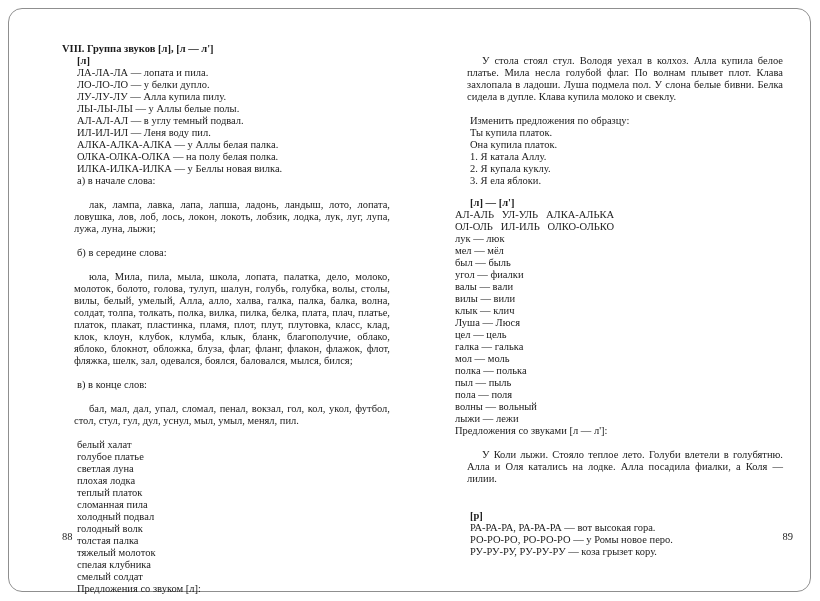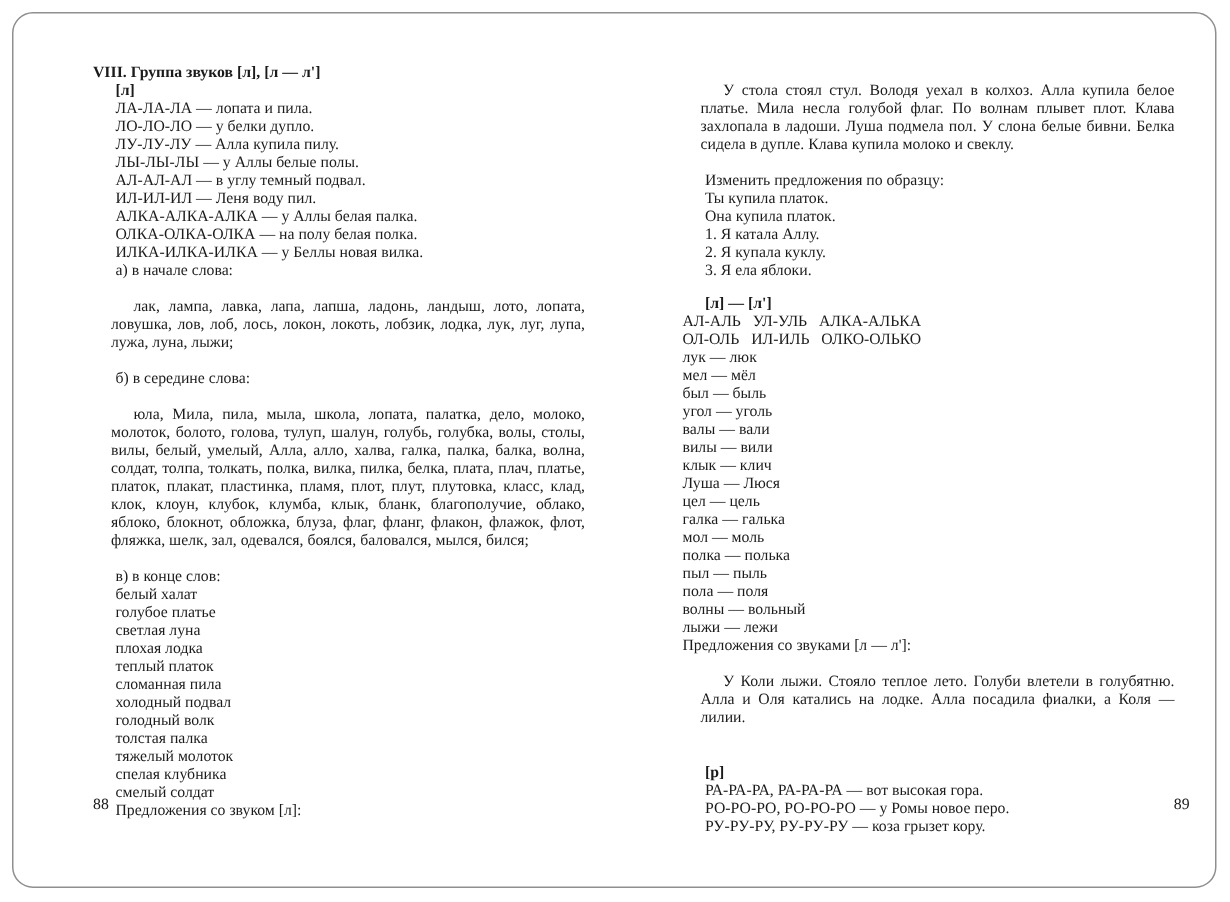--- a/index.html
+++ b/index.html
@@ -64,20 +64,21 @@
       <div class="line ind">ИЛ-ИЛ-ИЛ — Леня воду пил.</div>
       <div class="line ind">АЛКА-АЛКА-АЛКА — у Аллы белая палка.</div>
       <div class="line ind">ОЛКА-ОЛКА-ОЛКА — на полу белая полка.</div>
       <div class="line ind">ИЛКА-ИЛКА-ИЛКА — у Беллы новая вилка.</div>
     </div>
   <div class="line ind">а) в начале слова:</div>
   <p class="para">лак, лампа, лавка, лапа, лапша, ладонь, ландыш, лото, лопата, ловушка, лов, лоб, лось, локон, локоть, лобзик, лодка, лук, луг, лупа, лужа, луна, лыжи;</p>
   <div class="line ind">б) в середине слова:</div>
   <p class="para">юла, Мила, пила, мыла, школа, лопата, палатка, дело, молоко, молоток, болото, голова, тулуп, шалун, голубь, голубка, волы, столы, вилы, белый, умелый, Алла, алло, халва, галка, палка, балка, волна, солдат, толпа, толкать, полка, вилка, пилка, белка, плата, плач, платье, платок, плакат, пластинка, пламя, плот, плут, плутовка, класс, клад, клок, клоун, клубок, клумба, клык, бланк, благополучие, облако, яблоко, блокнот, обложка, блуза, флаг, фланг, флакон, флажок, флот, фляжка, шелк, зал, одевался, боялся, баловался, мылся, бился;</p>
   <div class="line ind">в) в конце слов:</div>
+  <p class="para">бал, мал, дал, упал, сломал, пенал, вокзал, гол, кол, укол, футбол, стол, стул, гул, дул, уснул, мыл, умыл, менял, пил.</p>
   <div>
       <div class="line ind">белый халат</div>
       <div class="line ind">голубое платье</div>
       <div class="line ind">светлая луна</div>
       <div class="line ind">плохая лодка</div>
       <div class="line ind">теплый платок</div>
       <div class="line ind">сломанная пила</div>
       <div class="line ind">холодный подвал</div>
       <div class="line ind">голодный волк</div>
       <div class="line ind">толстая палка</div>
@@ -101,21 +102,21 @@
   <div class="gap-s"></div>
   <div class="line ind bold">[л] — [л']</div>
   <div>
       <div class="line">АЛ-АЛЬ   УЛ-УЛЬ   АЛКА-АЛЬКА</div>
       <div class="line">ОЛ-ОЛЬ   ИЛ-ИЛЬ   ОЛКО-ОЛЬКО</div>
     </div>
   <div>
       <div class="line">лук — люк</div>
       <div class="line">мел — мёл</div>
       <div class="line">был — быль</div>
-      <div class="line">угол — уголь</div>
+      <div class="line">угол — фиалки</div>
       <div class="line">валы — вали</div>
       <div class="line">вилы — вили</div>
       <div class="line">клык — клич</div>
       <div class="line">Луша — Люся</div>
       <div class="line">цел — цель</div>
       <div class="line">галка — галька</div>
       <div class="line">мол — моль</div>
       <div class="line">полка — полька</div>
       <div class="line">пыл — пыль</div>
       <div class="line">пола — поля</div>

